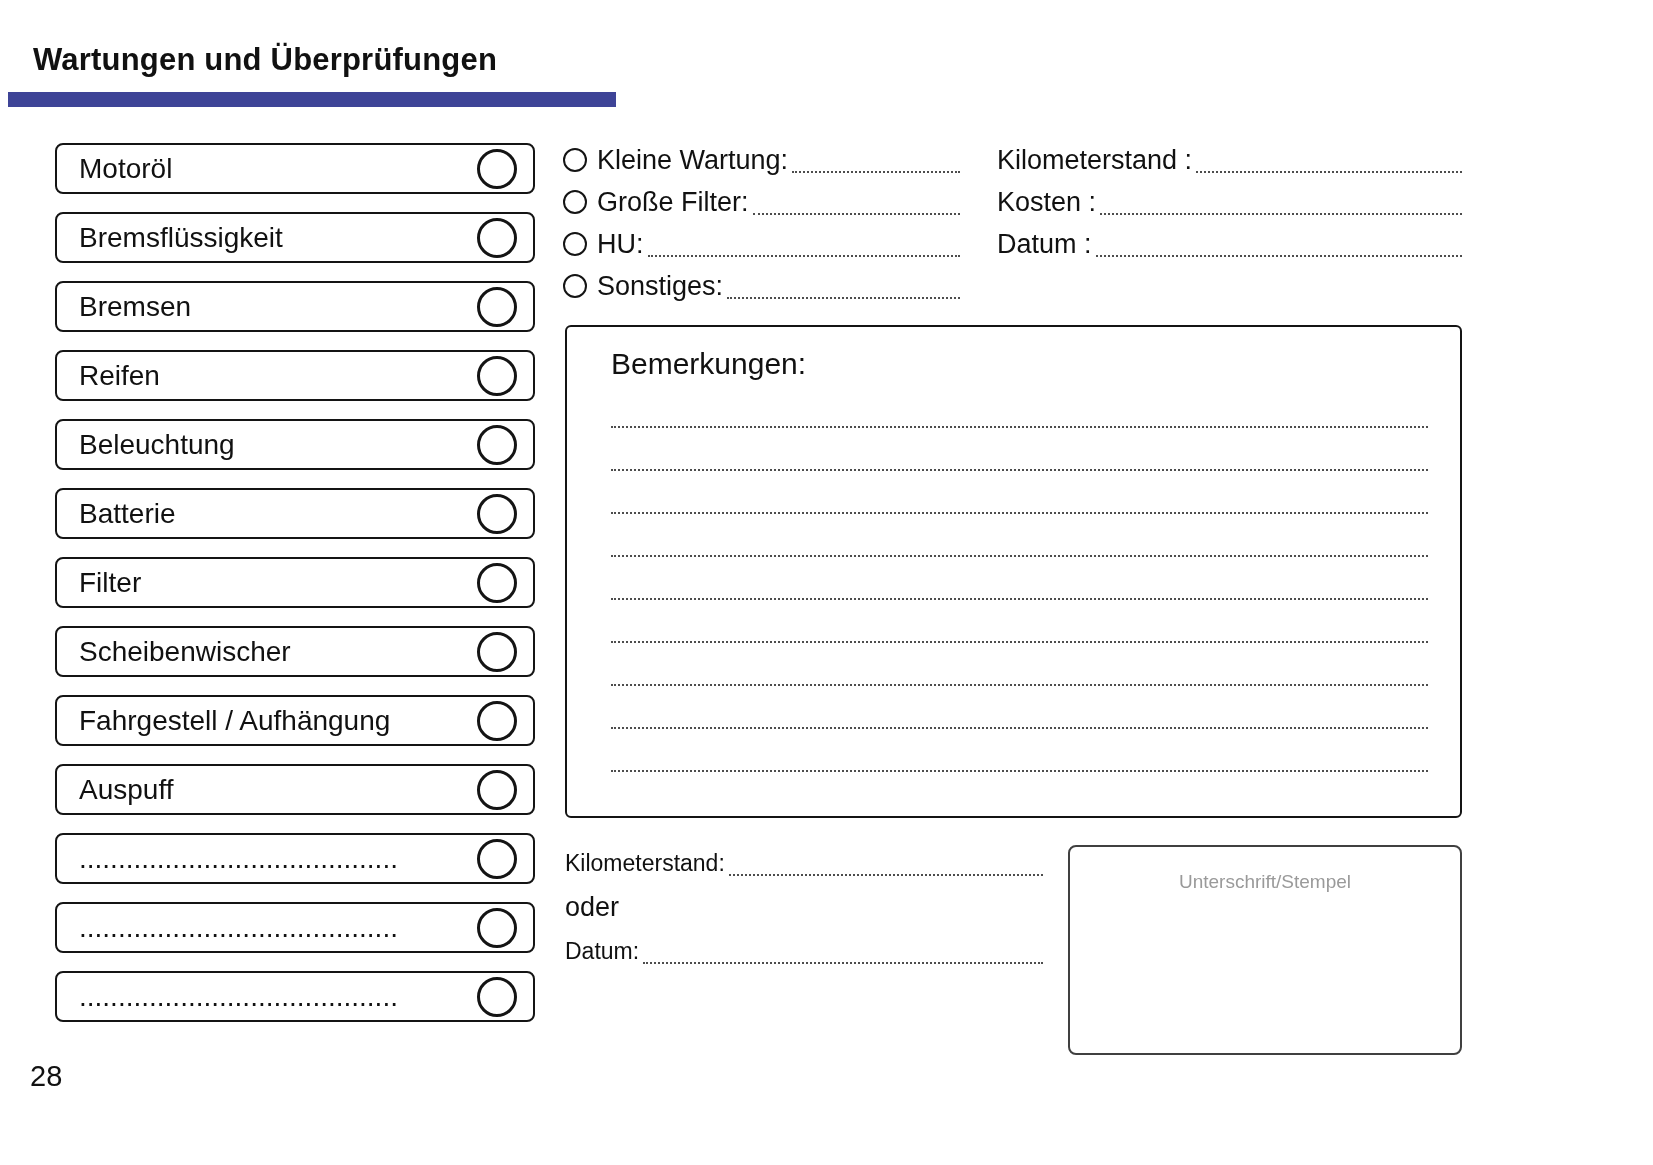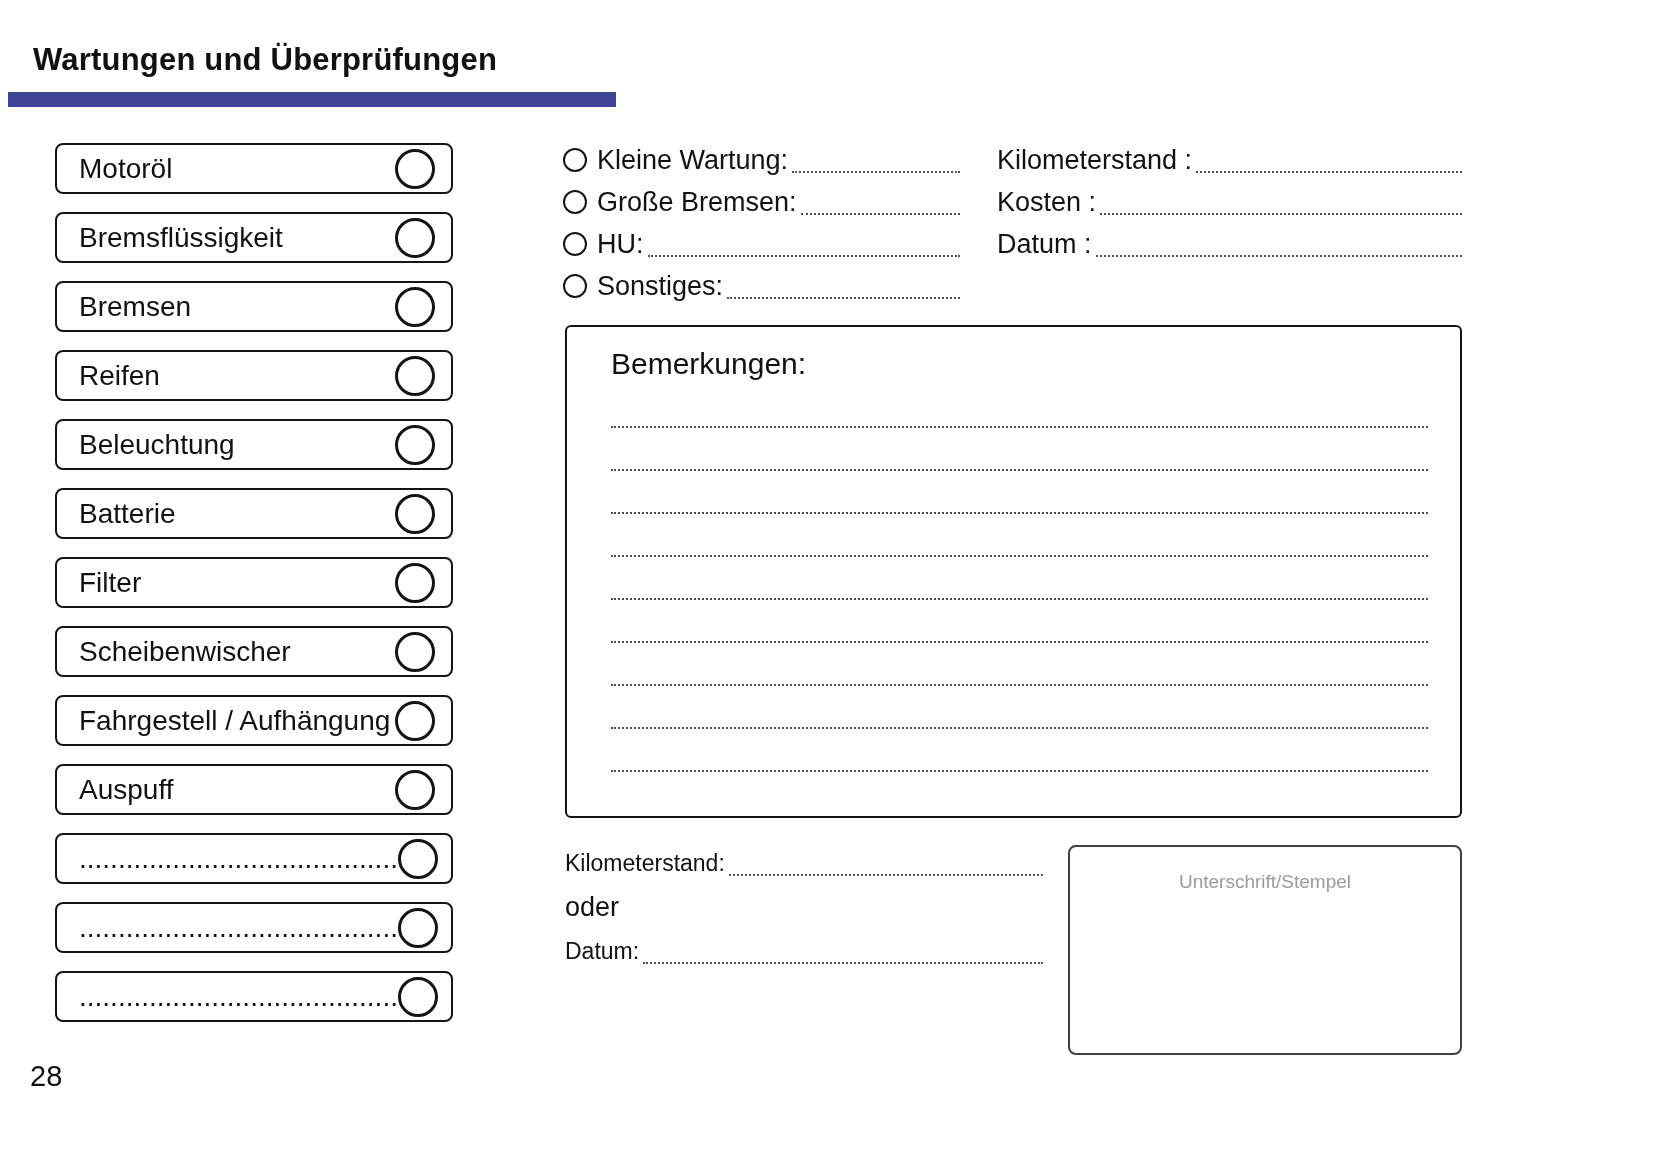--- a/index.html
+++ b/index.html
@@ -28,21 +28,21 @@
     background:#3e4497;
   }
   
   .checklist{
     position:absolute;
     left:55px; top:143px;
     width:467px;
   }
   .check-row{
     box-sizing:border-box;
-    width:398px; height:51px;
+    width:480px; height:51px;
     border:2.5px solid #141414;
     border-radius:8px;
     margin-bottom:18px;
     display:flex;
     align-items:center;
     justify-content:space-between;
     padding:0 16px 0 22px;
     background:#fff;
   }
   .check-label{
@@ -234,21 +234,21 @@
   </div>
 
   <div class="service-block">
     <div class="svc-row">
       <span class="circle small"></span>
       <span class="svc-label">Kleine Wartung:</span>
       <span class="dotline"></span>
     </div>
     <div class="svc-row">
       <span class="circle small"></span>
-      <span class="svc-label">Große Bremsen:</span>
+      <span class="svc-label">Große Filter:</span>
       <span class="dotline"></span>
     </div>
     <div class="svc-row">
       <span class="circle small"></span>
       <span class="svc-label">HU:</span>
       <span class="dotline"></span>
     </div>
     <div class="svc-row">
       <span class="circle small"></span>
       <span class="svc-label">Sonstiges:</span>

